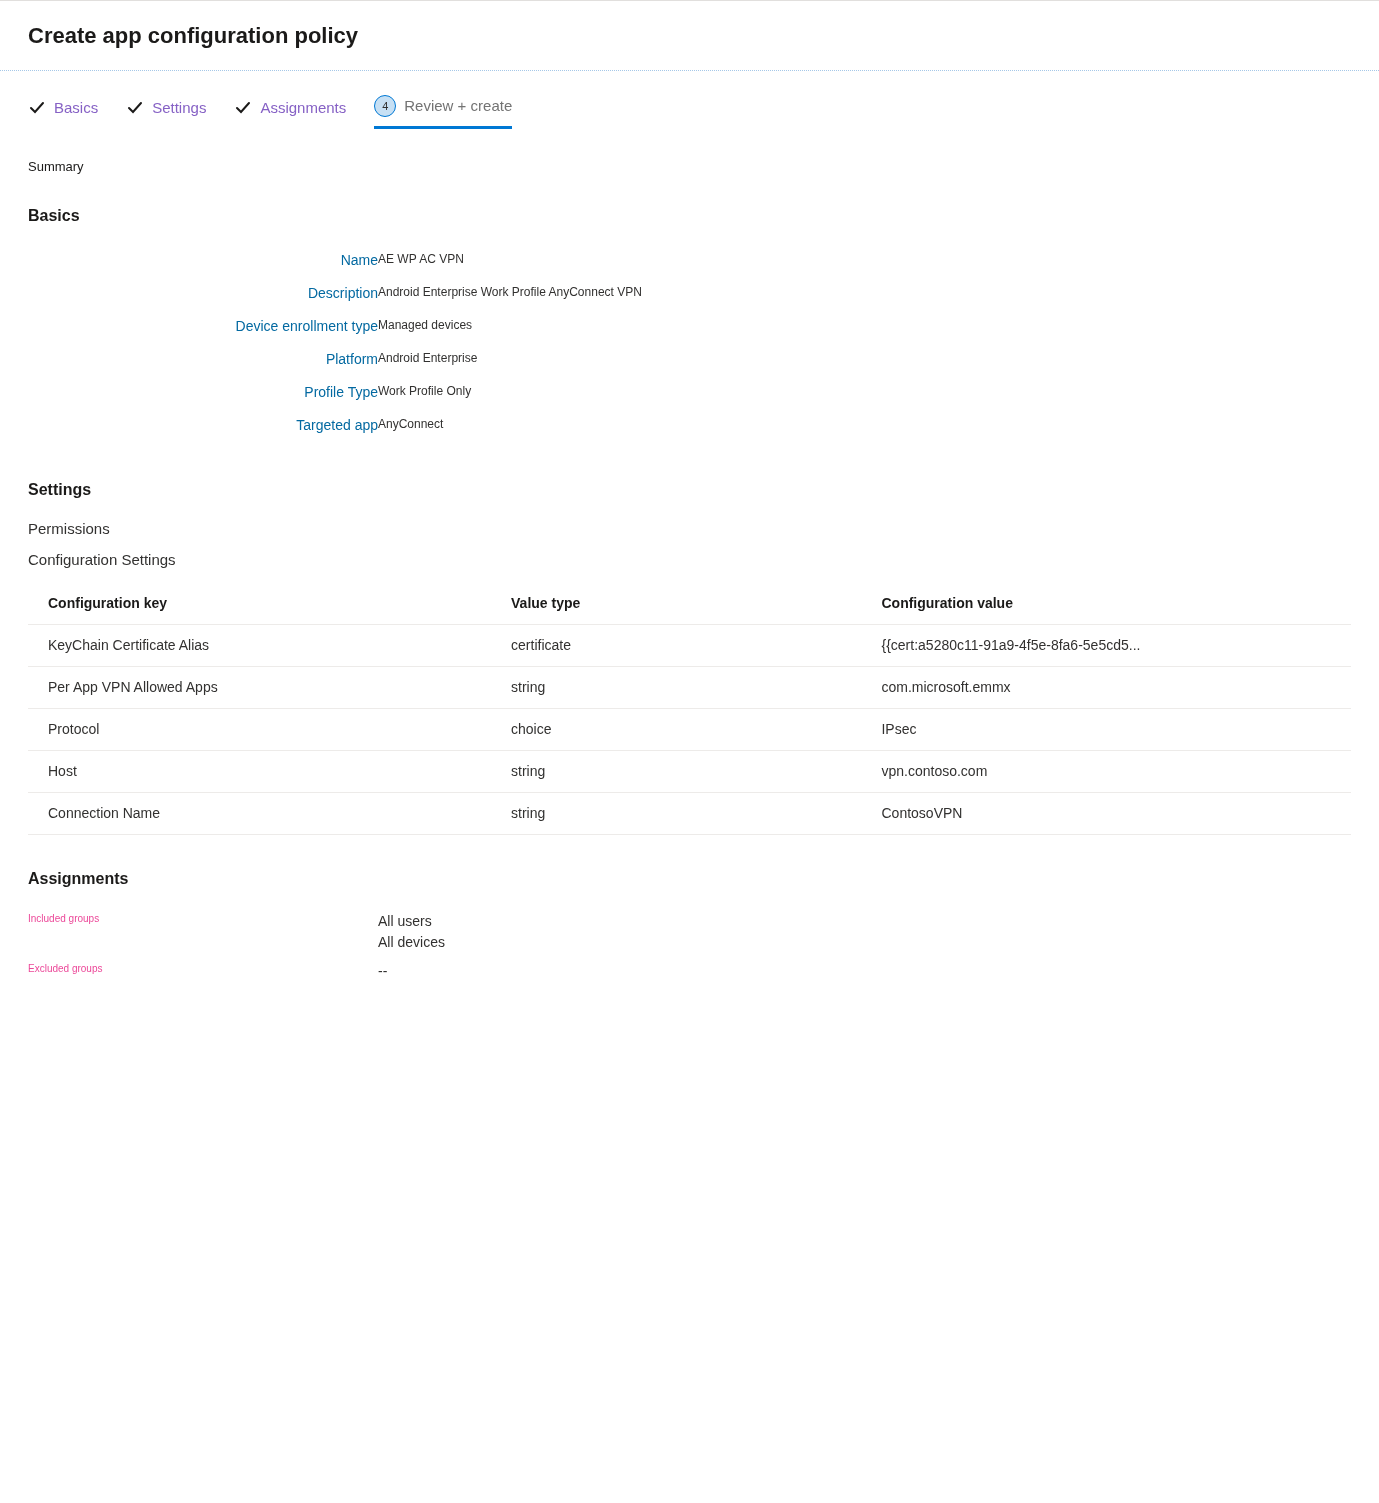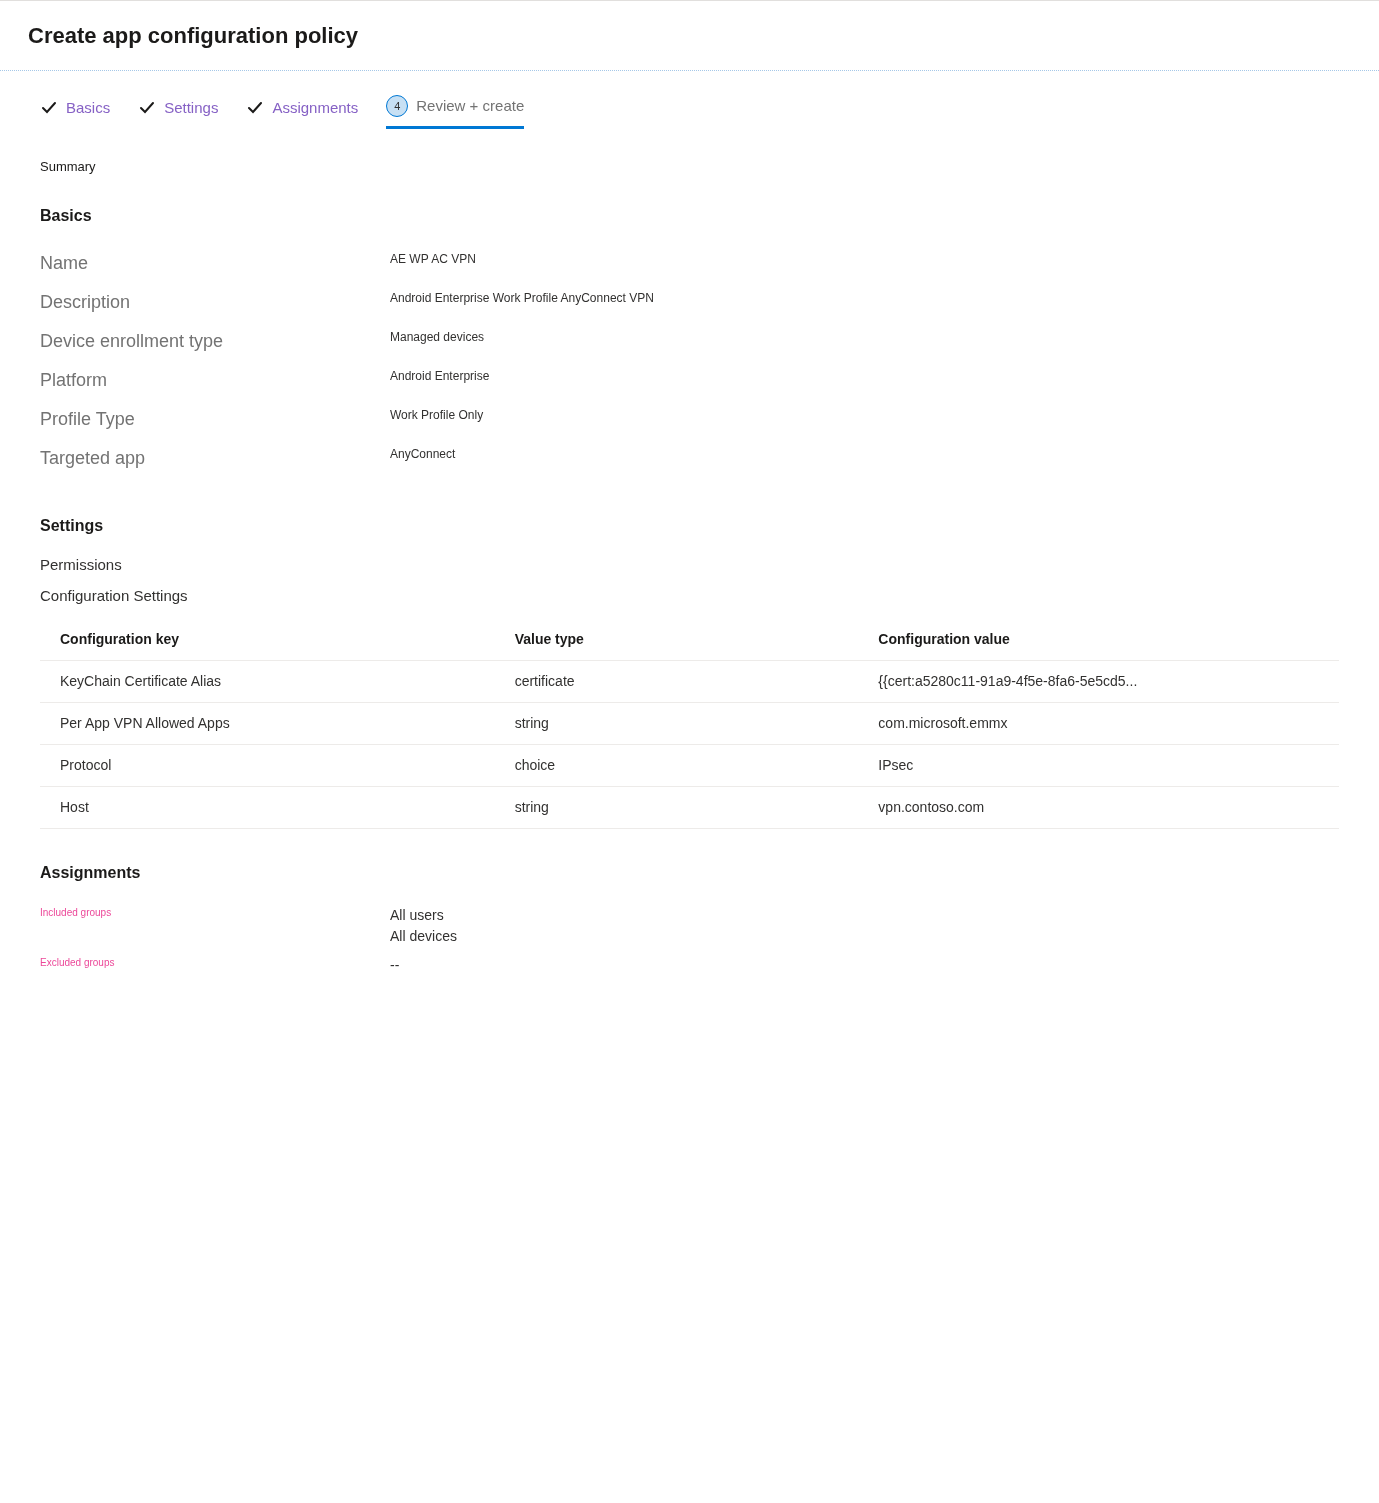--- a/index.html
+++ b/index.html
@@ -18,21 +18,21 @@
       padding: 18px 28px;
       border-bottom: 1px dotted #a6c8e8;
       border-top: 1px solid #e1dfdd;
     }
     .page-title {
       font-size: 22px;
       font-weight: 600;
       color: #1b1a19;
     }
     .content {
-      padding: 24px 40px;
+      padding: 24px 28px;
     }
     .tabs {
       display: flex;
       gap: 28px;
       margin-bottom: 28px;
       align-items: center;
     }
     .tab {
       display: inline-flex;
       align-items: center;
@@ -86,22 +86,23 @@
     }
     .kv-table {
       margin-bottom: 36px;
     }
     .kv-row {
       display: flex;
       padding: 6px 0;
     }
     .kv-key {
       width: 350px;
-      color: #737373;
-      font-size: 18px;
+      color: #0369a1;
+      font-size: 14px;
+      text-align: right;
     }
     .kv-value {
       color: #323130;
       font-size: 12px;
     }
     .subsection-label {
       font-size: 15px;
       color: #323130;
       margin-bottom: 8px;
     }
@@ -264,20 +265,25 @@
       <tr>
         <td>Protocol</td>
         <td>choice</td>
         <td>IPsec</td>
       </tr>
       <tr>
         <td>Host</td>
         <td>string</td>
         <td>vpn.contoso.com</td>
       </tr>
+      <tr>
+        <td>Connection Name</td>
+        <td>string</td>
+        <td>ContosoVPN</td>
+      </tr>
     </tbody>
   </table>
 
   <div class="section-heading">Assignments</div>
   <div class="assignments-table">
     <div class="assignments-row">
       <div class="assignments-key">Included groups</div>
       <div class="assignments-values">
         <div class="assignments-value">All users</div>
         <div class="assignments-value">All devices</div>

